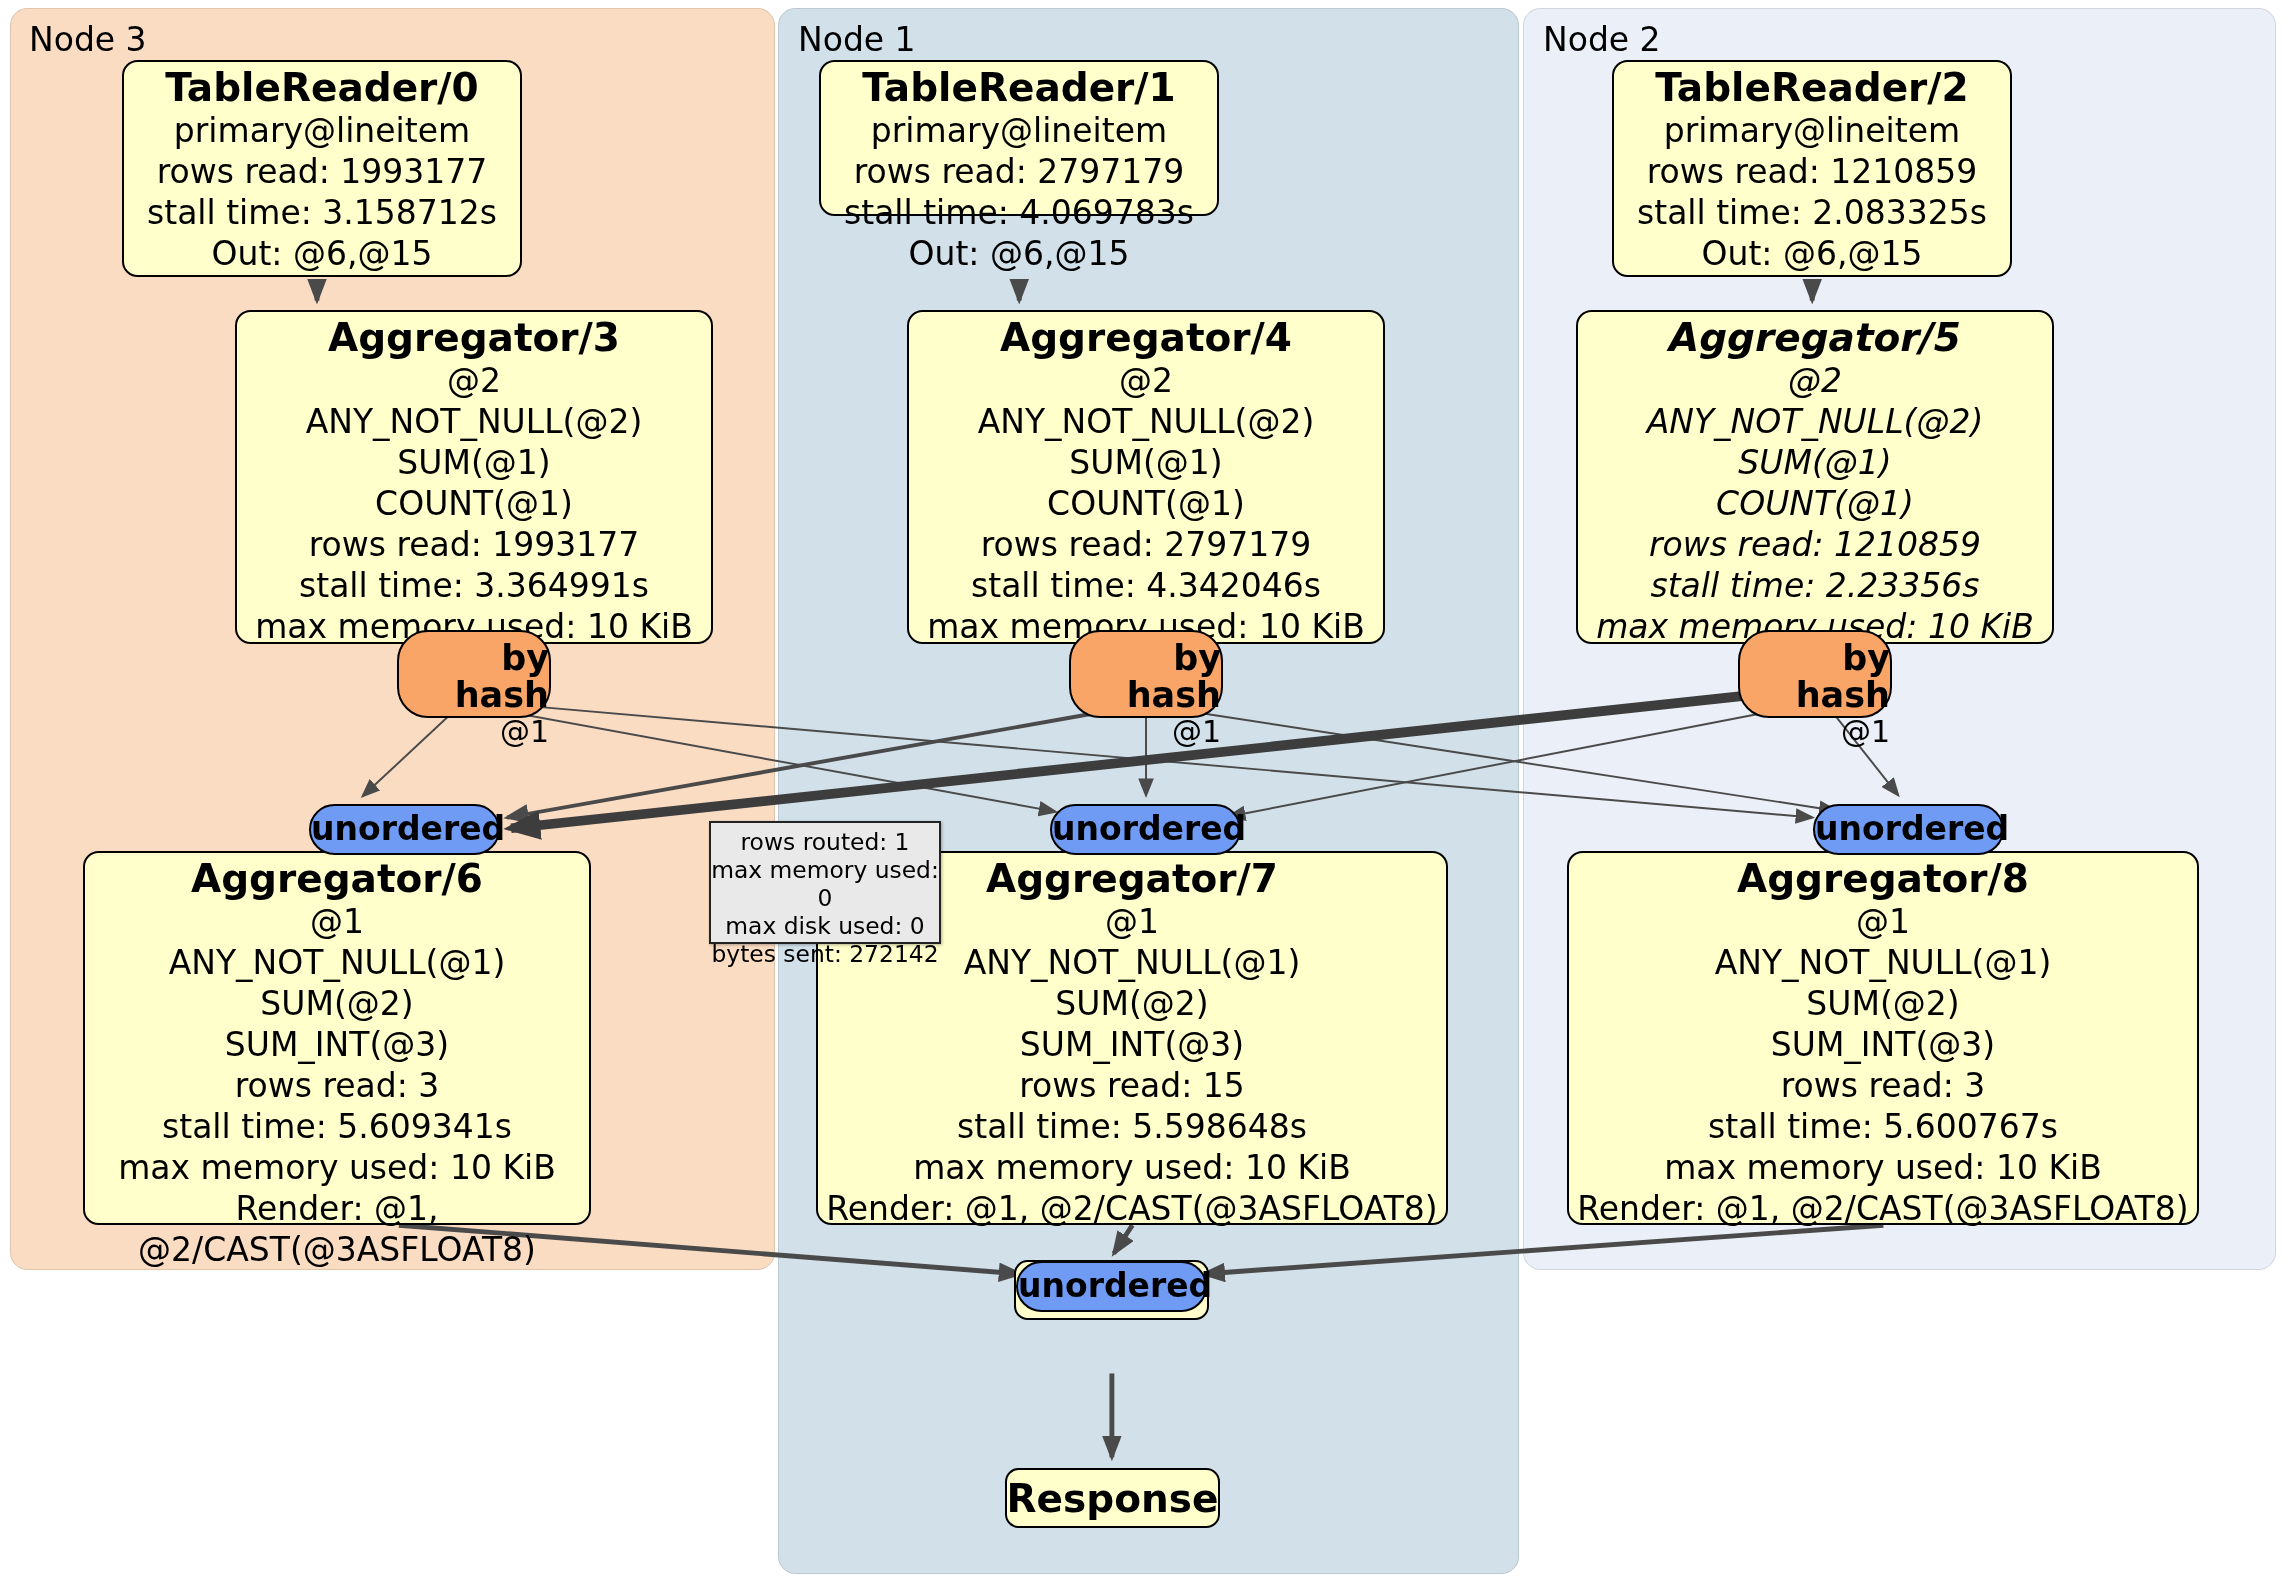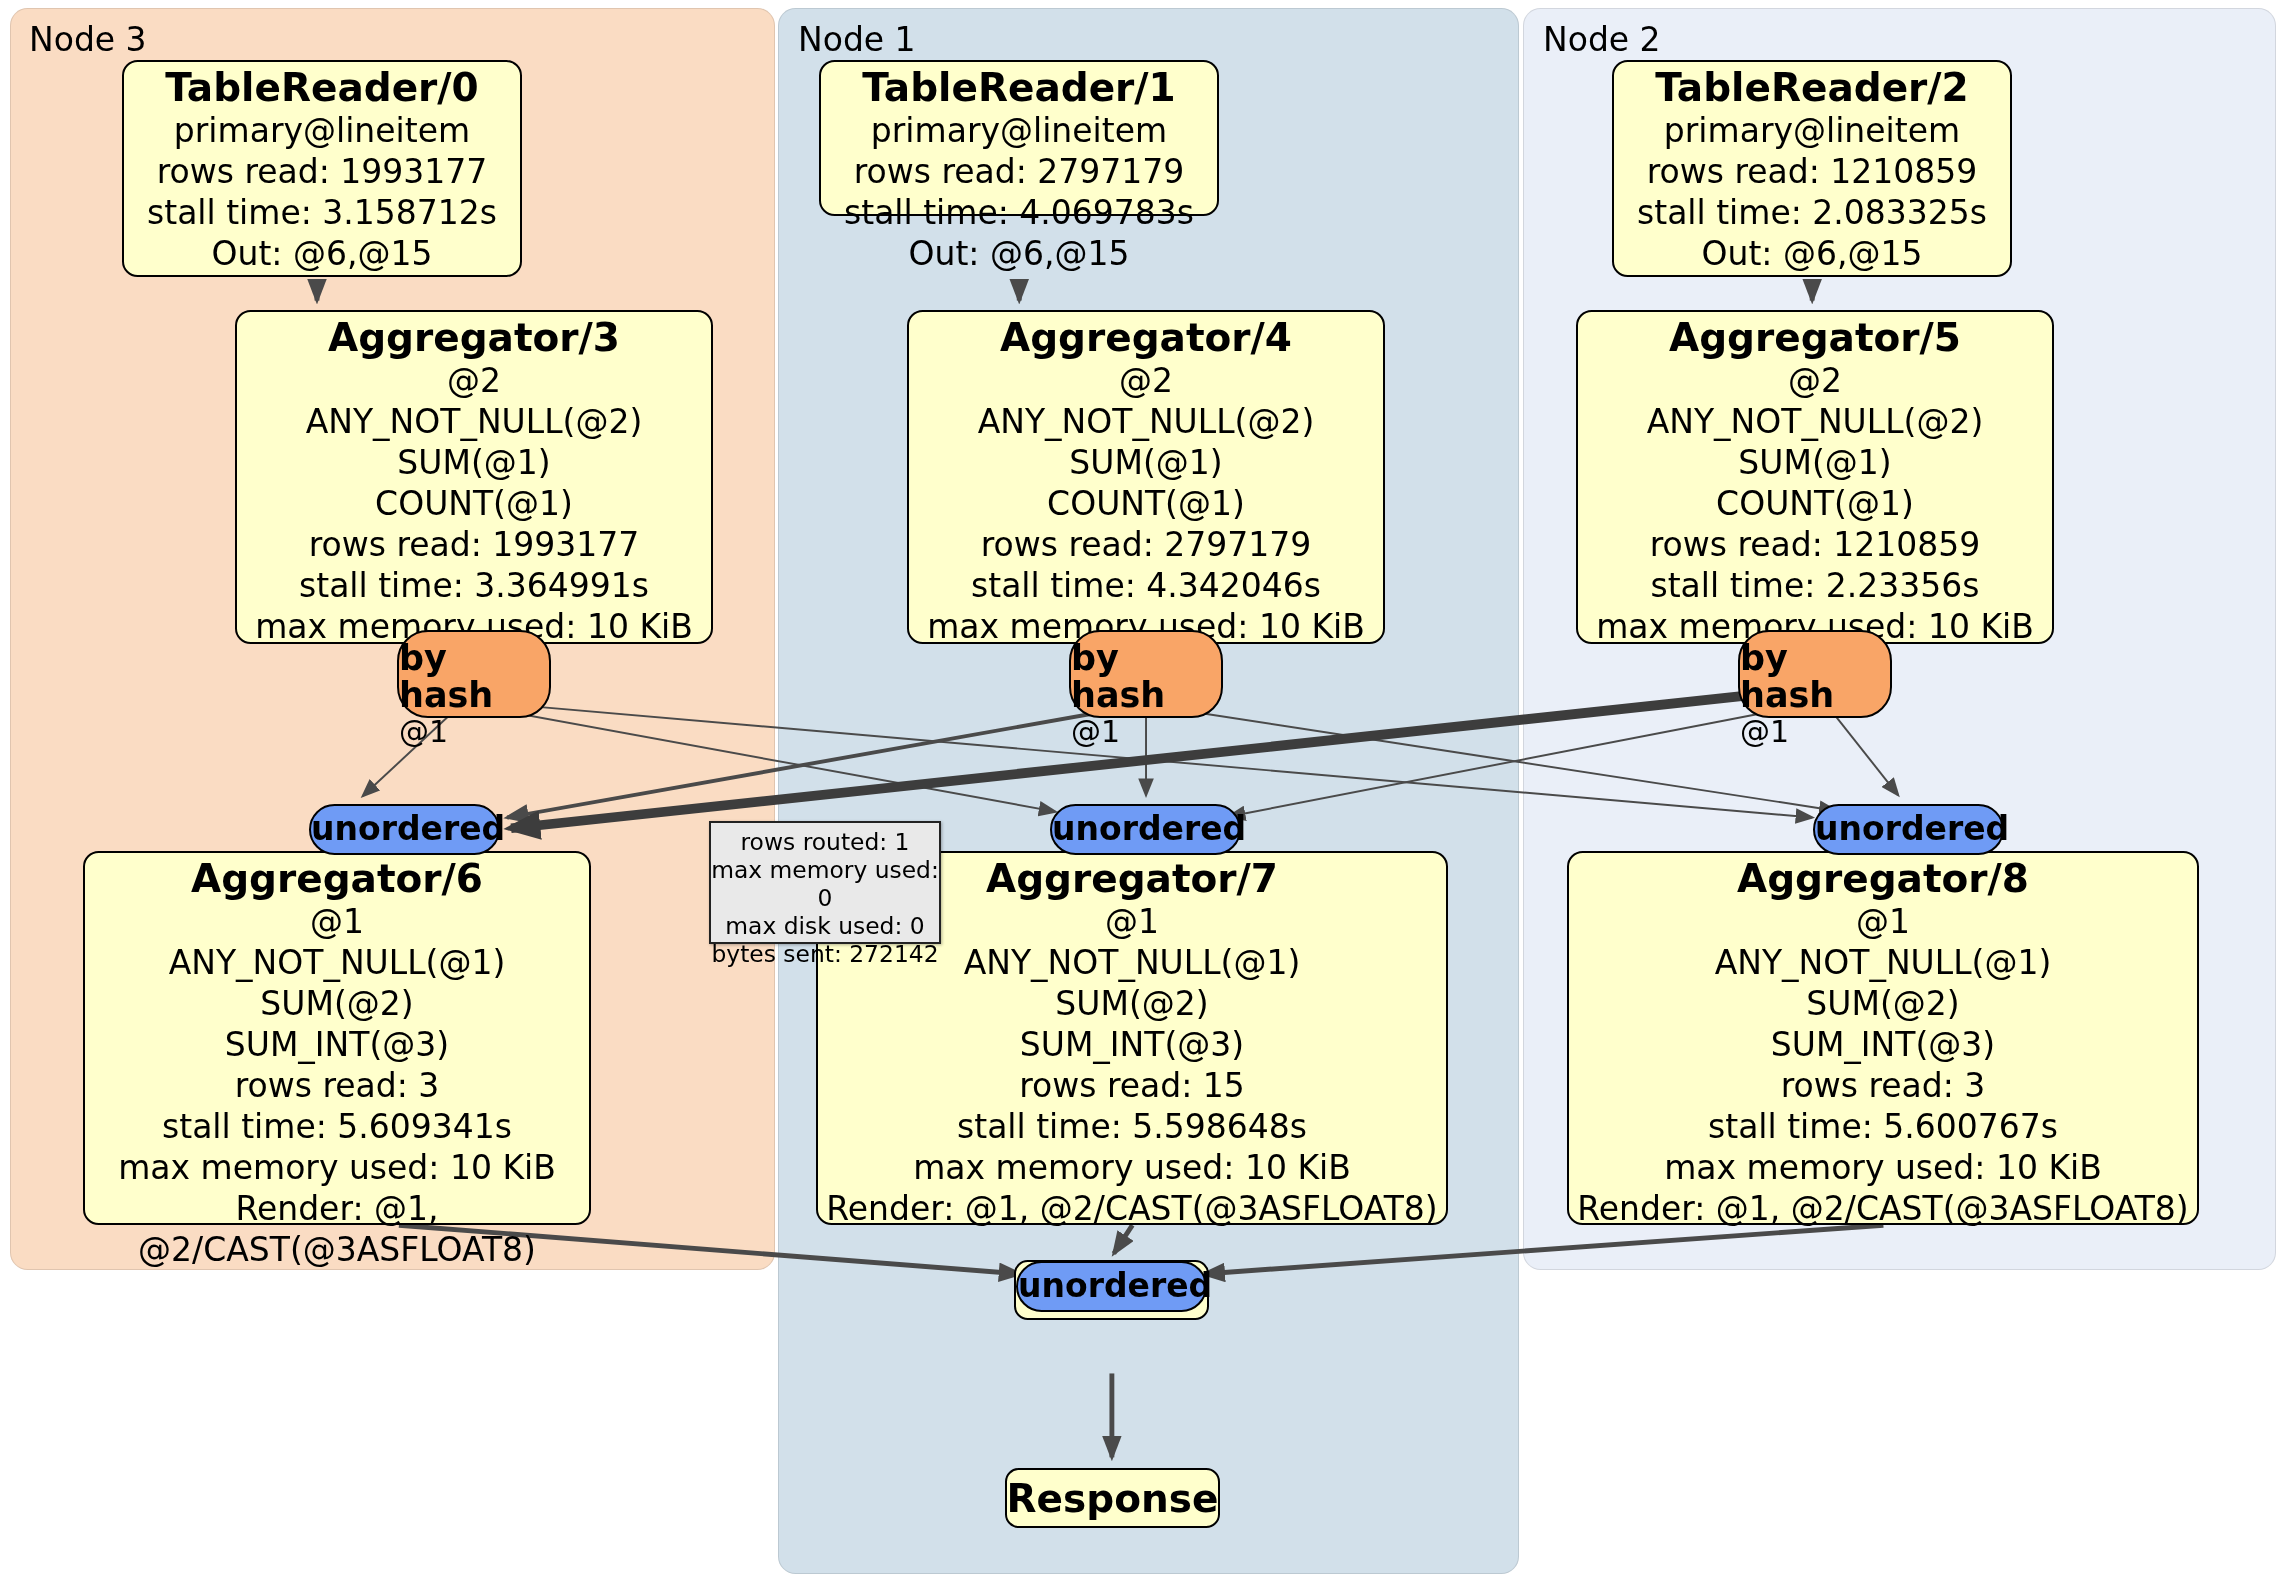--- a/index.html
+++ b/index.html
@@ -22,33 +22,33 @@
 
   
   .proc{position:absolute;background:#ffffcc;border:2.9px solid #000;border-radius:15.6px;
         box-sizing:border-box;text-align:center;font-size:33px;line-height:41px;z-index:20;padding-top:2.9px;}
   .proc .t{font-weight:bold;font-size:39px;line-height:45px;}
   #tr0{left:122px;top:60px;width:400px;height:217px;}
   #tr1{left:819px;top:60px;width:400px;height:156px;}
   #tr2{left:1612px;top:60px;width:400px;height:217px;}
   #agg3{left:235px;top:310px;width:478px;height:334px;}
   #agg4{left:907px;top:310px;width:478px;height:334px;}
-  #agg5{left:1576px;top:310px;width:478px;height:334px;}
+  #agg5{left:1576px;top:310px;width:478px;height:334px;font-style:italic;}
   #agg6{left:83px;top:851px;width:508px;height:374px;}
   #agg7{left:816px;top:851px;width:632px;height:374px;}
   #agg8{left:1567px;top:851px;width:632px;height:374px;}
   .mini{position:absolute;background:#ffffcc;border:2.9px solid #000;border-radius:13.7px;
         box-sizing:border-box;display:flex;align-items:center;justify-content:center;
         font-weight:bold;font-size:39px;z-index:20;}
   #noop{left:1014px;top:1260px;width:195px;height:60px;}
   #resp{left:1005px;top:1468px;width:215px;height:60px;}
 
   
   .router{position:absolute;width:154px;height:88px;background:#f9a567;border:2.9px solid #000;
-          border-radius:31px;box-sizing:border-box;text-align:left;padding-top:7.8px;z-index:22;}
+          border-radius:31px;box-sizing:border-box;text-align:right;padding-top:7.8px;z-index:22;}
   .router .t{font-weight:bold;font-size:35px;line-height:37px;}
   .router .d{font-size:30px;line-height:35px;}
   #bh3{left:397px;top:630px;}
   #bh1{left:1069px;top:630px;}
   #bh2{left:1738px;top:630px;}
 
   
   .pill{position:absolute;width:191px;height:51px;background:#6f9bf5;border:2.9px solid #000;
         border-radius:27px;box-sizing:border-box;text-align:center;font-weight:bold;
         font-size:33px;line-height:45px;z-index:22;}

